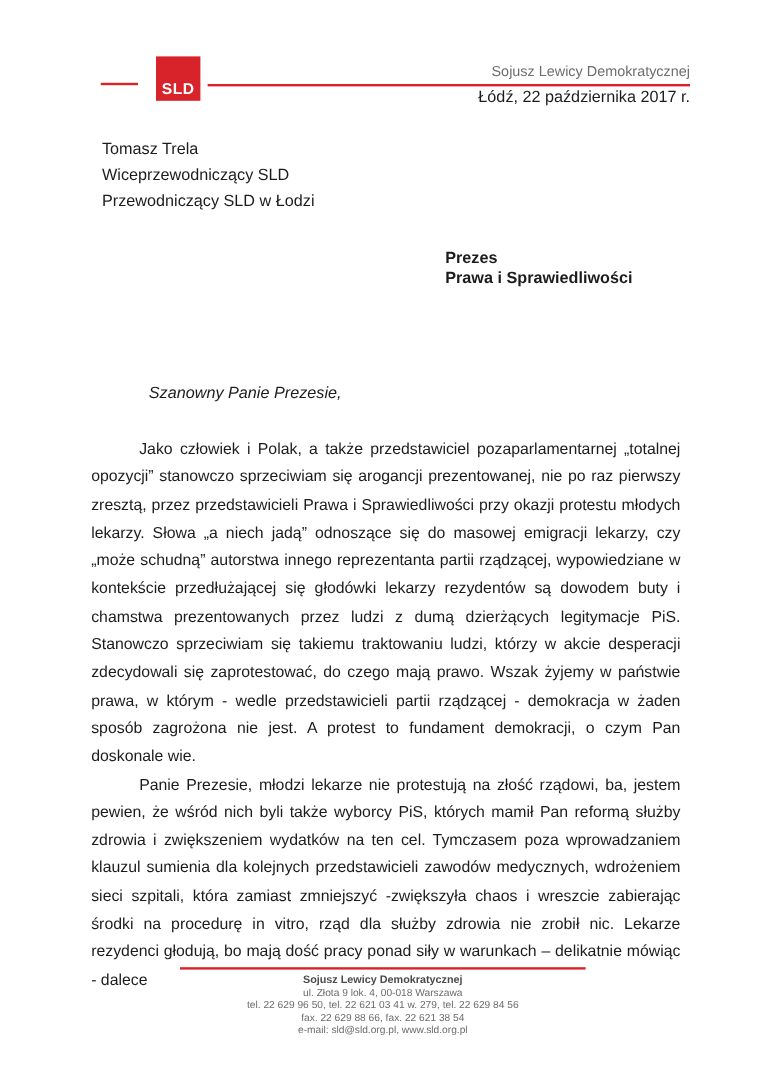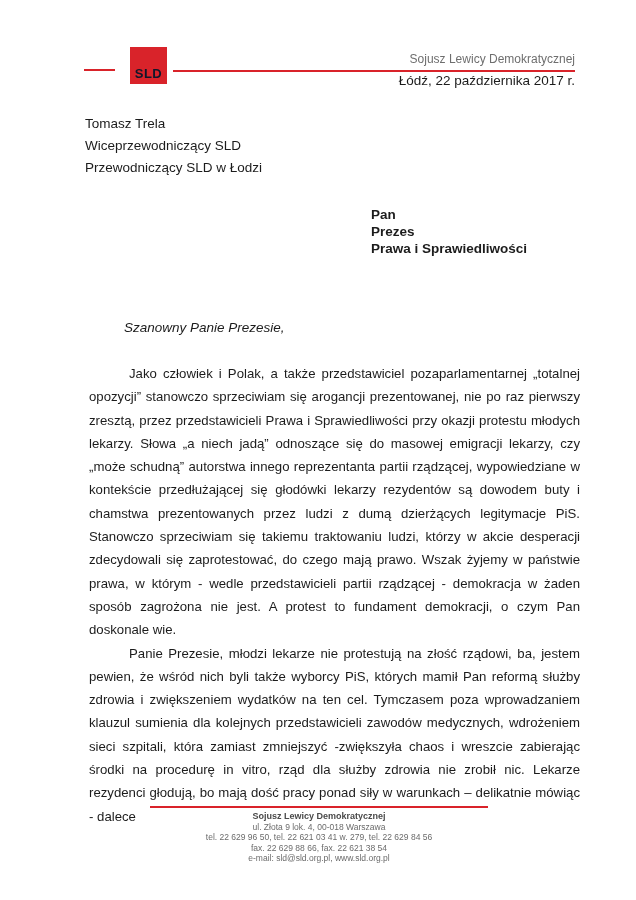--- a/index.html
+++ b/index.html
@@ -19,21 +19,21 @@
     position: absolute;
     left: 130px; top: 47px;
     width: 37px; height: 37px;
     background: #d9232a;
     display: flex;
     align-items: flex-end;
     justify-content: center;
     padding-bottom: 3px;
   }
   .logo-box span {
-    color: #0f172a;
+    color: #ffffff;
     font-weight: bold;
     font-size: 13px;
     letter-spacing: 0.5px;
   }
   .rule-left {
     position: absolute;
     left: 84px; top: 69px;
     width: 31px; height: 2px;
     background: #d9232a;
   }
@@ -70,21 +70,21 @@
   }
   
   .salutation {
     position: absolute;
     left: 124px; top: 320px;
     font-size: 13.5px;
     font-style: italic;
   }
   .body-text {
     position: absolute;
-    left: 89px; top: 362px;
+    left: 76px; top: 362px;
     width: 491px;
     font-size: 13.2px;
     line-height: 23.3px;
     text-align: justify;
   }
   .body-text p { text-indent: 40px; }
   
   .footer {
     position: absolute;
     left: 150px; top: 806px;
@@ -115,21 +115,20 @@
   <div class="org-name">Sojusz Lewicy Demokratycznej</div>
   <div class="dateline">Łódź, 22 października 2017 r.</div>
 
   <div class="sender">
     <div>Tomasz Trela</div>
     <div>Wiceprzewodniczący SLD</div>
     <div>Przewodniczący SLD w Łodzi</div>
   </div>
 
   <div class="recipient">
-    <div>Pan</div>
     <div>Prezes</div>
     <div>Prawa i Sprawiedliwości</div>
   </div>
 
   <div class="salutation">Szanowny Panie Prezesie,</div>
 
   <div class="body-text">
     <p>Jako człowiek i Polak, a także przedstawiciel pozaparlamentarnej „totalnej opozycji” stanowczo sprzeciwiam się arogancji prezentowanej, nie po raz pierwszy zresztą, przez przedstawicieli Prawa i Sprawiedliwości przy okazji protestu młodych lekarzy. Słowa „a niech jadą” odnoszące się do masowej emigracji lekarzy, czy „może schudną” autorstwa innego reprezentanta partii rządzącej, wypowiedziane w kontekście przedłużającej się głodówki lekarzy rezydentów są dowodem buty i chamstwa prezentowanych przez ludzi z dumą dzierżących legitymacje PiS. Stanowczo sprzeciwiam się takiemu traktowaniu ludzi, którzy w akcie desperacji zdecydowali się zaprotestować, do czego mają prawo. Wszak żyjemy w państwie prawa, w którym - wedle przedstawicieli partii rządzącej - demokracja w żaden sposób zagrożona nie jest. A protest to fundament demokracji, o czym Pan doskonale wie.</p>
     <p>Panie Prezesie, młodzi lekarze nie protestują na złość rządowi, ba, jestem pewien, że wśród nich byli także wyborcy PiS, których mamił Pan reformą służby zdrowia i zwiększeniem wydatków na ten cel. Tymczasem poza wprowadzaniem klauzul sumienia dla kolejnych przedstawicieli zawodów medycznych, wdrożeniem sieci szpitali, która zamiast zmniejszyć -zwiększyła chaos i wreszcie zabierając środki na procedurę in vitro, rząd dla służby zdrowia nie zrobił nic. Lekarze rezydenci głodują, bo mają dość pracy ponad siły w warunkach – delikatnie mówiąc - dalece</p>
   </div>

